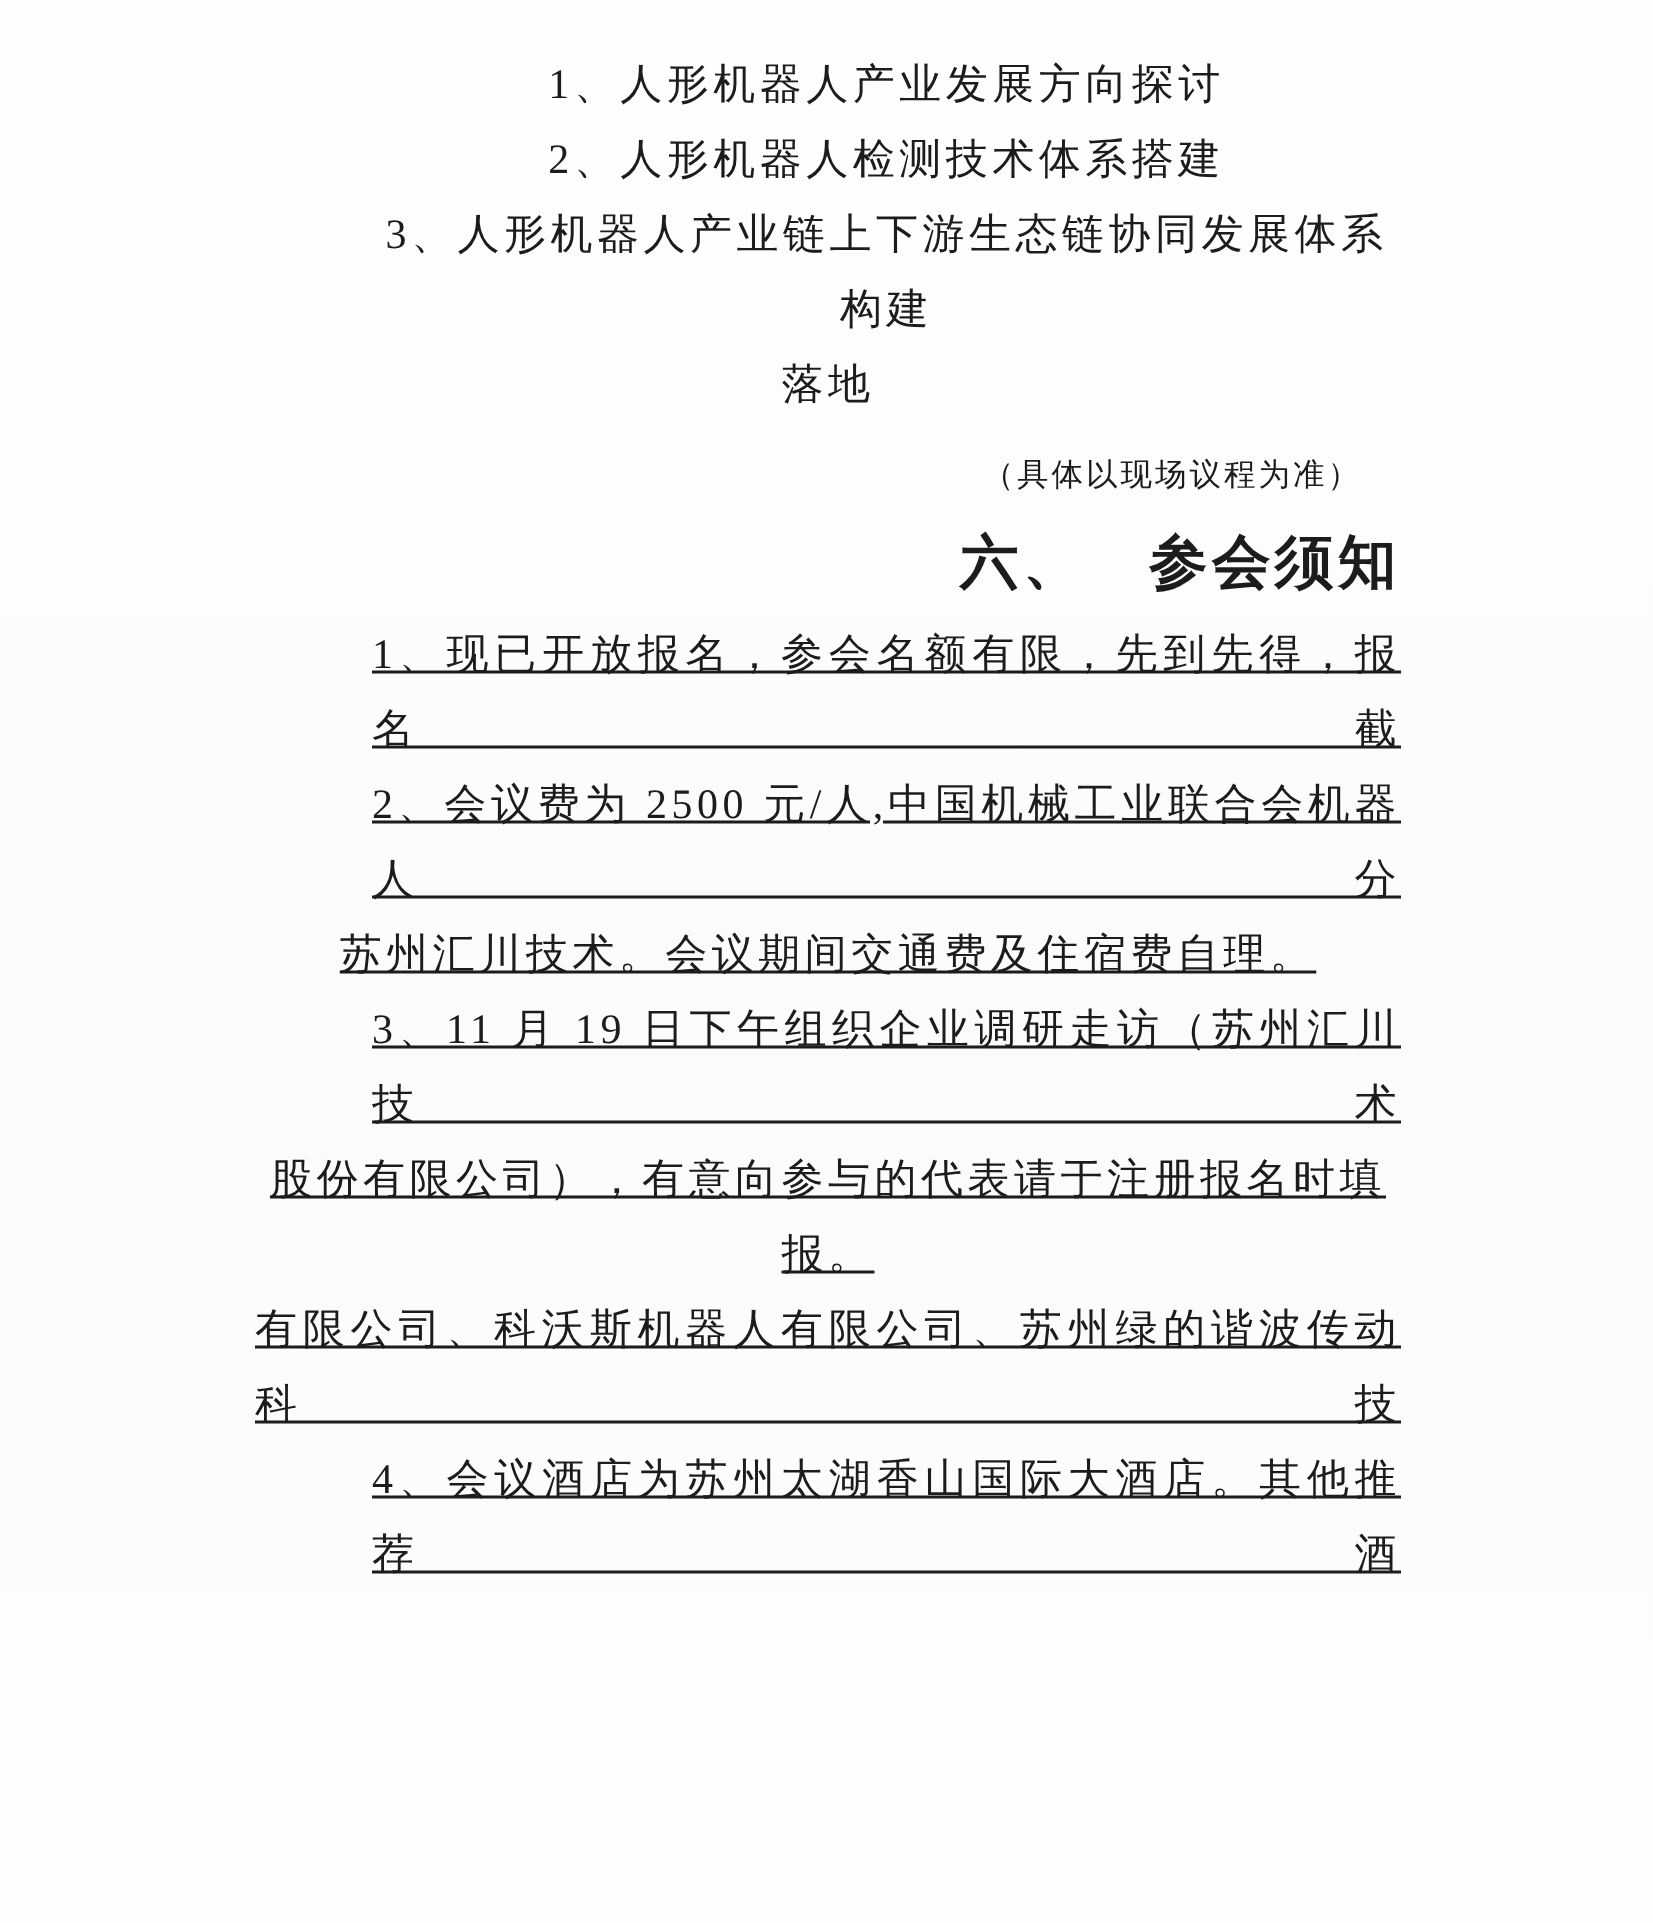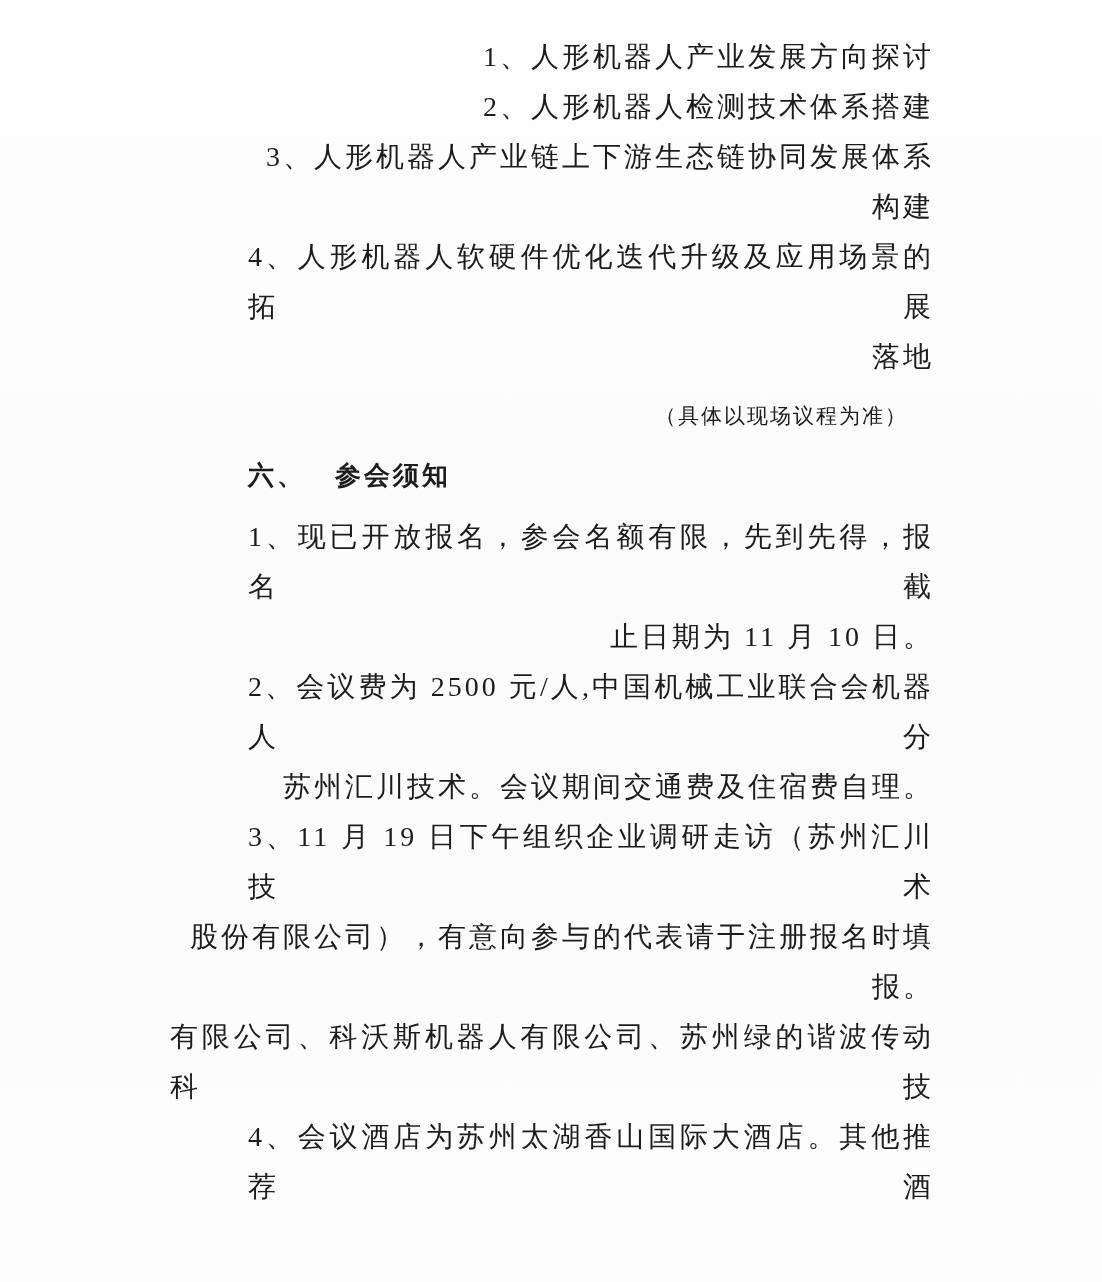--- a/index.html
+++ b/index.html
@@ -16,70 +16,69 @@
   .doc {
     position:absolute;
     left:170px; top:26px;
     width:764px;
     padding-top:6px;
   }
   .line {
     font-size:28px;
     line-height:50px;
     letter-spacing:3px;
-    text-align:right;
+    text-align:center;
     white-space:normal;
   }
   .line.indent { padding-left:78px; }
   .line.fill {
     text-align:justify;
     text-align-last:justify;
   }
   .note {
     margin-top:14px;
     font-size:21px;
     font-weight:normal;
     line-height:40px;
     letter-spacing:2px;
     text-align:right;
     padding-right:26px;
   }
   .heading {
     margin-top:14px;
     padding-left:78px;
-    font-size:26px;
+    font-size:39px;
     font-weight:bold;
     line-height:52px;
     letter-spacing:3px;
+    text-align:right;
   }
   .paras { margin-top:10px; }
-  .para { margin:0; }
+  .para { margin:0;text-decoration:underline; }
 </style>
 </head>
 <body>
 
 <div class="page">
   <div class="doc">
 
     <div>
         <div class="line indent">1、人形机器人产业发展方向探讨</div>
         <div class="line indent">2、人形机器人检测技术体系搭建</div>
         <div class="line indent">3、人形机器人产业链上下游生态链协同发展体系构建</div>
-        <div class="line indent fill">4、人形机器人软硬件优化迭代升级及应用场景的拓展</div>
         <div class="line">落地</div>
       </div>
 
     <div class="note">（具体以现场议程为准）</div>
 
     <div class="heading">六、　参会须知</div>
 
     <div class="paras">
         <div class="para">
           <div class="line indent fill">1、现已开放报名，参会名额有限，先到先得，报名截</div>
-          <div class="line">止日期为 11 月 10 日。</div>
         </div>
         <div class="para">
           <div class="line indent fill">2、会议费为 2500 元/人,中国机械工业联合会机器人分</div>
           <div class="line">苏州汇川技术。会议期间交通费及住宿费自理。</div>
         </div>
         <div class="para">
           <div class="line indent fill">3、11 月 19 日下午组织企业调研走访（苏州汇川技术</div>
           <div class="line">股份有限公司），有意向参与的代表请于注册报名时填报。</div>
           <div class="line fill">有限公司、科沃斯机器人有限公司、苏州绿的谐波传动科技</div>
         </div>

